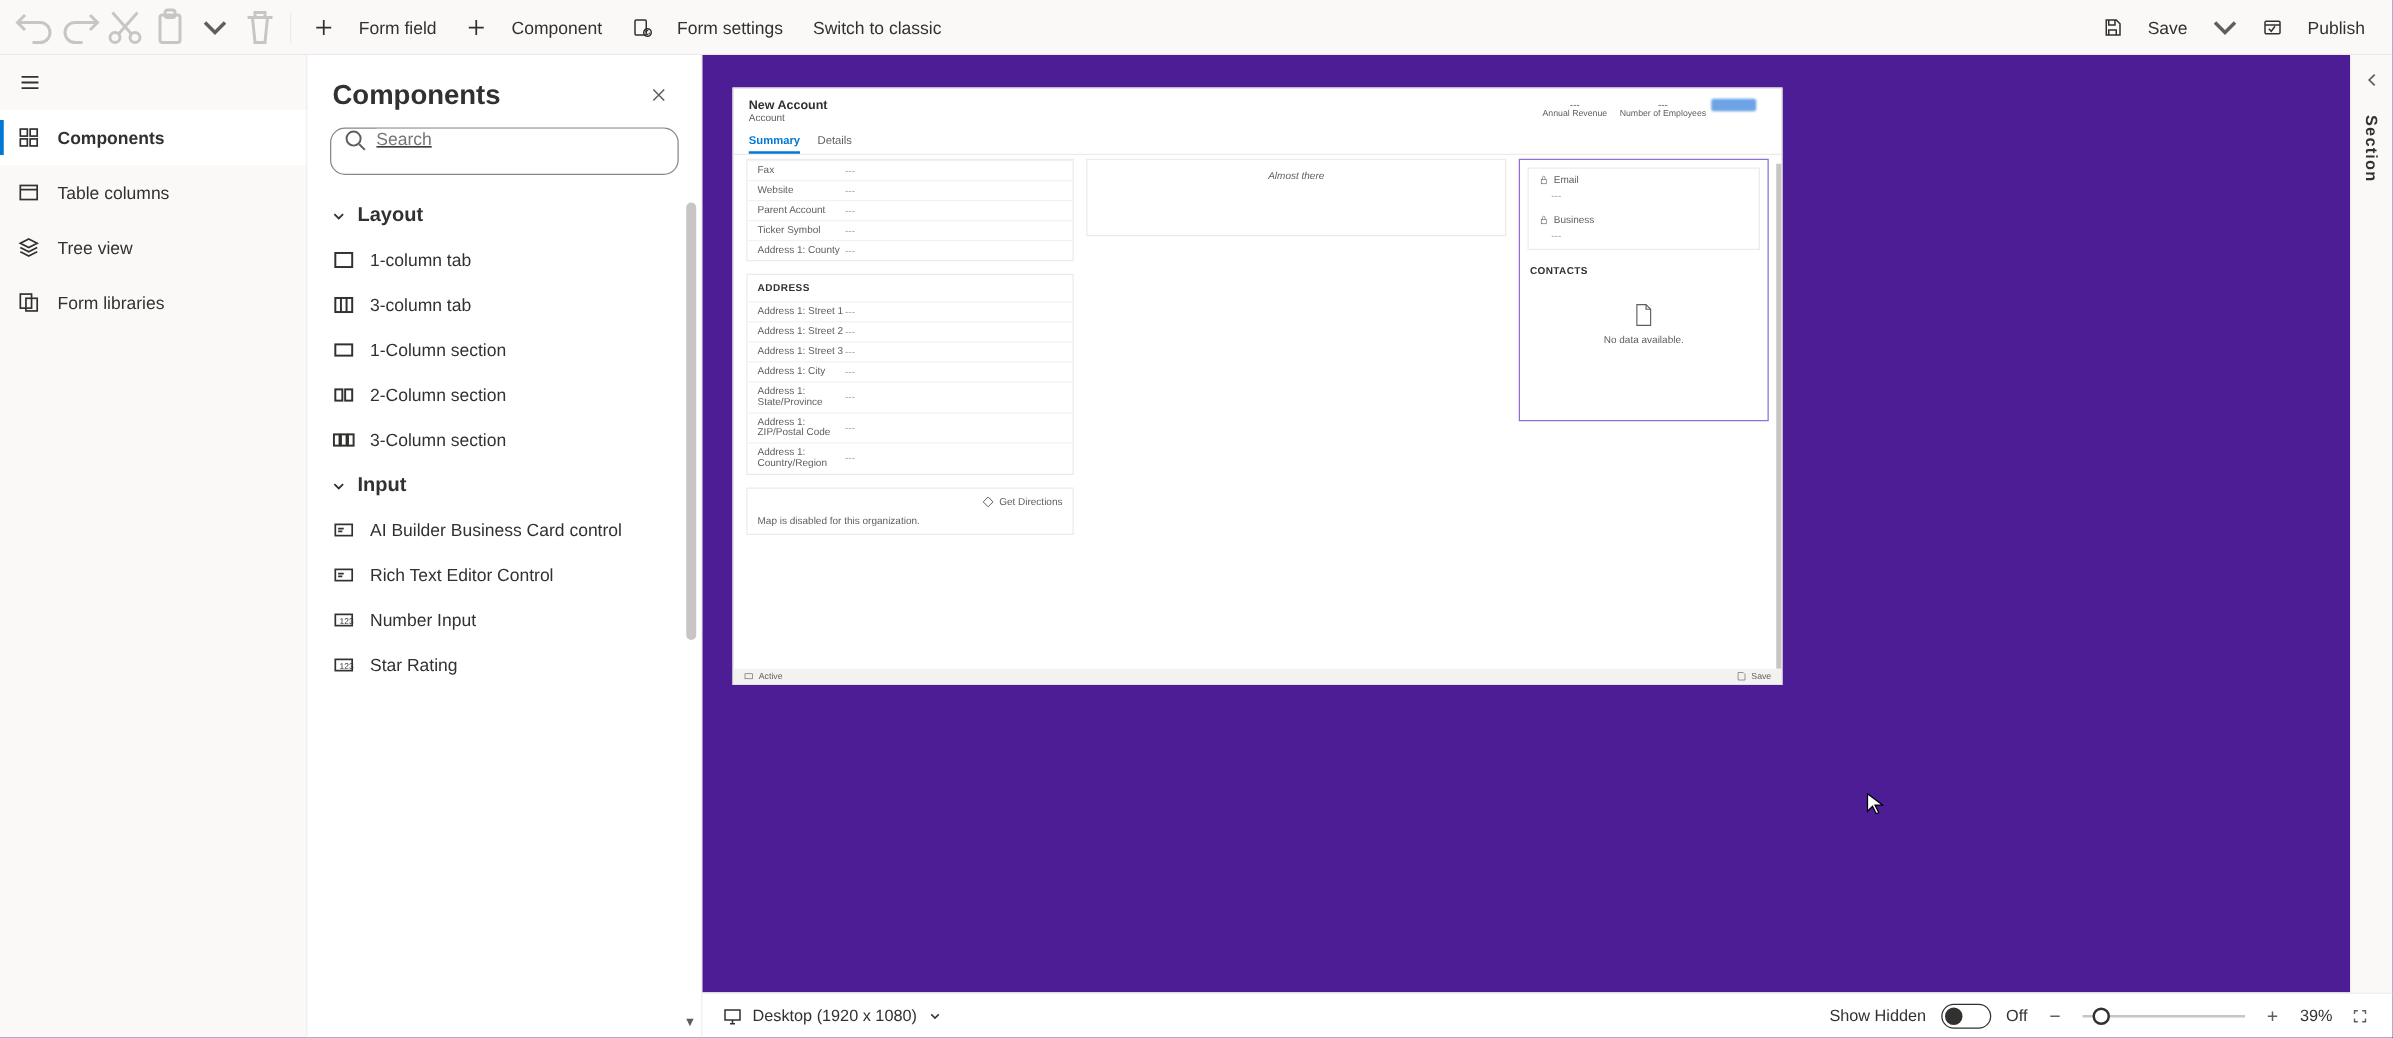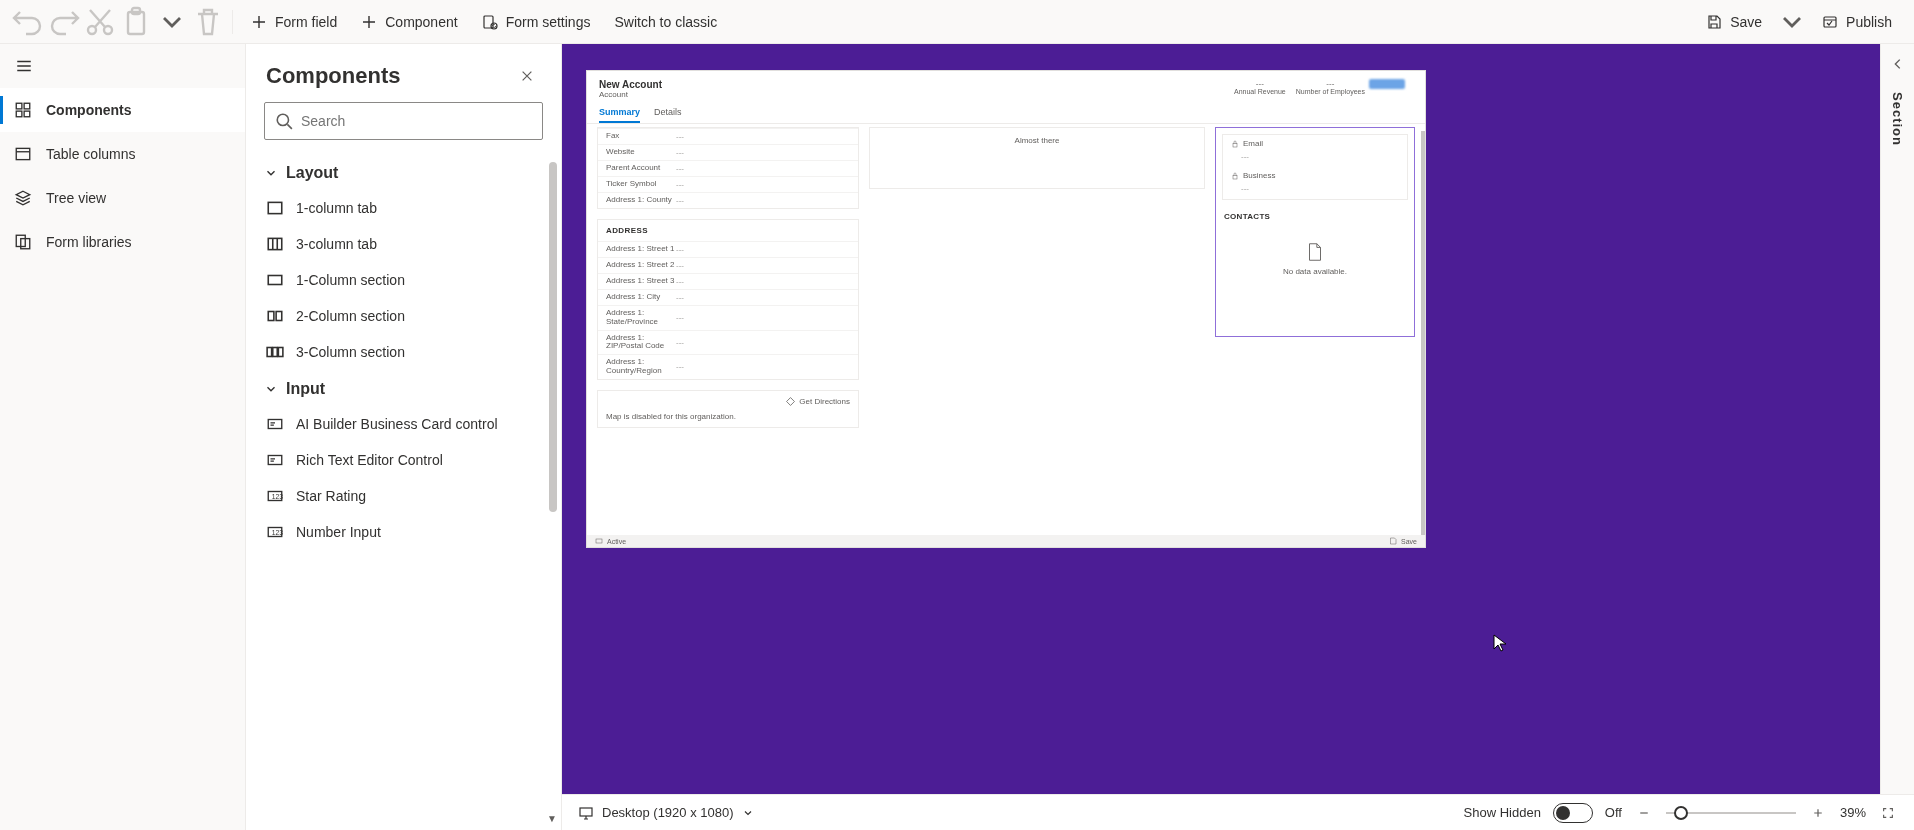--- a/index.html
+++ b/index.html
@@ -2,41 +2,41 @@
 <html><head>
 <meta charset="utf-8">
 <style>
 * { box-sizing: border-box; margin: 0; padding: 0; font-family: "Segoe UI", Arial, sans-serif; }
 body { width: 1914px; height: 830px; background: #faf9f8; overflow: hidden; position: relative; }
 
 
 .top-toolbar { height: 44px; background: #faf9f8; display: flex; align-items: center; padding: 0 12px; border-bottom: 1px solid #edebe9; }
 .tb-left { display: flex; align-items: center; gap: 4px; }
 .tb-right { display: flex; align-items: center; gap: 4px; margin-left: auto; }
-.tb-btn { display: flex; align-items: center; gap: 8px; padding: 6px 10px; color: #323130; font-size: 14px; cursor: pointer; border-radius: 2px; }
+.tb-btn { display: flex; align-items: center; gap: 20px; padding: 6px 10px; color: #323130; font-size: 14px; cursor: pointer; border-radius: 2px; }
 .tb-btn svg { width: 16px; height: 16px; }
 .tb-icon { width: 32px; height: 32px; display: flex; align-items: center; justify-content: center; cursor: pointer; border-radius: 2px; color: #605e5c; }
 .tb-icon.disabled { color: #c8c6c4; cursor: default; }
 .tb-sep { width: 1px; height: 24px; background: #edebe9; margin: 0 4px; }
 
 
 .nav-rail { position: absolute; left: 0; top: 44px; bottom: 0; width: 246px; background: #faf9f8; border-right: 1px solid #edebe9; }
 .nav-burger { width: 48px; height: 44px; display: flex; align-items: center; justify-content: center; cursor: pointer; color:#323130; }
 .nav-item { display: flex; align-items: center; gap: 14px; height: 44px; padding: 0 14px; font-size: 14px; color: #323130; cursor: pointer; position: relative; }
 .nav-item.active { background: #fff; font-weight: 600; }
 .nav-item.active::before { content:""; position:absolute; left:0; top:8px; bottom:8px; width:3px; background:#0078d4; }
 .nav-item svg { width: 18px; height: 18px; }
 
 
 .comp-panel { position: absolute; left: 246px; top: 44px; width: 316px; bottom: 0; background: #fff; border-right: 1px solid #edebe9; display: flex; flex-direction: column; }
 .comp-header { display: flex; align-items: center; justify-content: space-between; padding: 18px 20px 12px; }
 .comp-title { font-size: 22px; font-weight: 600; color: #323130; }
 .comp-close { width: 28px; height: 28px; display:flex; align-items:center; justify-content:center; cursor:pointer; color:#605e5c; }
 .search-wrap { padding: 0 18px 14px; }
-.search-box { display:flex; align-items:center; gap:8px; border:1px solid #8a8886; height:38px; padding:0 10px; border-radius:2px; }
+.search-box { display:flex; align-items:flex-start; gap:8px; border:1px solid #8a8886; height:38px; padding:0 10px; border-radius:12px;text-decoration:underline; }
 .search-box svg { width:18px; height:18px; color:#605e5c; }
 .search-input { border:none; outline:none; font-size:14px; flex:1; color:#323130; }
 .comp-scroll { position:relative; flex:1; overflow:hidden; }
 .comp-list { position:absolute; inset:0; right:14px; overflow-y:auto; padding: 0 8px 0 18px; }
 .group-hdr { display:flex; align-items:center; gap:8px; font-size:16px; font-weight:600; color:#323130; padding:10px 0 8px; cursor:pointer; }
 .group-hdr svg { width:14px; height:14px; }
 .comp-item { display:flex; align-items:center; gap:12px; height:36px; font-size:14px; color:#323130; cursor:grab; padding-left:2px; }
 .comp-item svg { width:18px; height:18px; color:#323130; }
 .fake-scrollbar { position:absolute; right:4px; top:8px; width:8px; height:350px; background:#c8c6c4; border-radius:4px; }
 .fake-scrollbar-bot { position:absolute; right:4px; bottom:6px; color:#605e5c; font-size:10px; }
@@ -60,21 +60,21 @@
 .fp-col2 { position:absolute; left:282px; top:0; width:336px; border:1px solid #edebe9; height:62px; }
 .fp-col3 { position:absolute; right:10px; top:0; width:200px; height:210px; border:1.5px solid #8f6fd9; background:#fff; }
 .section-box { border:1px solid #edebe9; margin-bottom:10px; }
 .sec-hdr { font-size:8px; color:#323130; font-weight:600; padding:6px 8px; letter-spacing:0.4px; }
 .fld-row { display:flex; align-items:center; padding:3px 8px; border-top:1px solid #f3f2f1; }
 .fld-l { font-size:8px; color:#605e5c; width:70px; line-height:1.1; }
 .fld-v { font-size:8px; color:#a19f9d; }
 .map-box { border:1px solid #edebe9; padding:6px 8px; }
 .map-hdr { display:flex; justify-content:flex-end; align-items:flex-start; gap:4px; font-size:8px; color:#605e5c; }
 .map-txt { font-size:8px; color:#605e5c; margin-top:6px; }
-.col2-txt { text-align:center; font-size:8px; color:#605e5c; padding-top:8px; }
+.col2-txt { text-align:center; font-size:8px; color:#605e5c; padding-top:8px;font-style:italic; }
 .c3-lock { font-size:8px; color:#605e5c; padding:4px 8px; display:flex; align-items:center; gap:4px; }
 .c3-val { font-size:8px; color:#a19f9d; padding:0 18px 6px; }
 .c3-sec { font-size:8px; color:#323130; font-weight:600; padding:6px 8px 2px; letter-spacing:0.3px; }
 .c3-empty { display:flex; flex-direction:column; align-items:center; justify-content:center; height:70px; color:#605e5c; }
 .c3-empty svg { width:22px; height:22px; margin-bottom:4px; }
 .c3-empty-txt { font-size:8px; }
 .fp-status { position:absolute; left:0; right:0; bottom:0; height:12px; background:#f3f2f1; display:flex; align-items:center; padding:0 8px; }
 .fp-status-l { font-size:7px; color:#605e5c; display:flex; align-items:center; gap:4px; }
 .fp-status-r { font-size:7px; color:#605e5c; margin-left:auto; display:flex; align-items:center; gap:4px; }
 .canvas-scroll { position:absolute; right:0; top:60px; width:4px; height:404px; background:#c8c6c4; }
@@ -298,28 +298,28 @@
             <rect x="2" y="4" width="12" height="8"></rect>
             <path d="M4 7h4M4 9h3"></path>
           </svg>
           <span>Rich Text Editor Control</span>
         </div>
       <div class="comp-item">
           <svg viewBox="0 0 16 16" fill="none" stroke="currentColor" stroke-width="1.2">
             <rect x="2" y="4" width="12" height="8"></rect>
             <text x="5" y="11" font-size="6" stroke="none" fill="currentColor">123</text>
           </svg>
-          <span>Star Rating</span>
+          <span>Number Input</span>
         </div>
       <div class="comp-item">
           <svg viewBox="0 0 16 16" fill="none" stroke="currentColor" stroke-width="1.2">
             <rect x="2" y="4" width="12" height="8"></rect>
             <text x="5" y="11" font-size="6" stroke="none" fill="currentColor">123</text>
           </svg>
-          <span>Number Input</span>
+          <span>Star Rating</span>
         </div>
     </div>
     <div class="fake-scrollbar"></div>
     <div class="fake-scrollbar-bot">▼</div>
   </div>
 </div>
 
 <div class="canvas-area">
   <div class="form-preview">
     <div class="fp-header">

